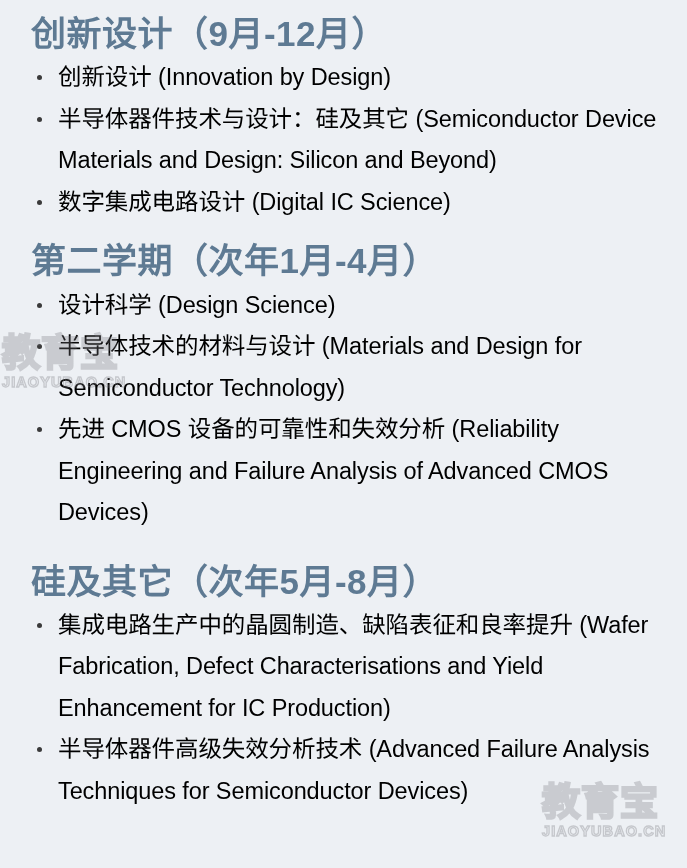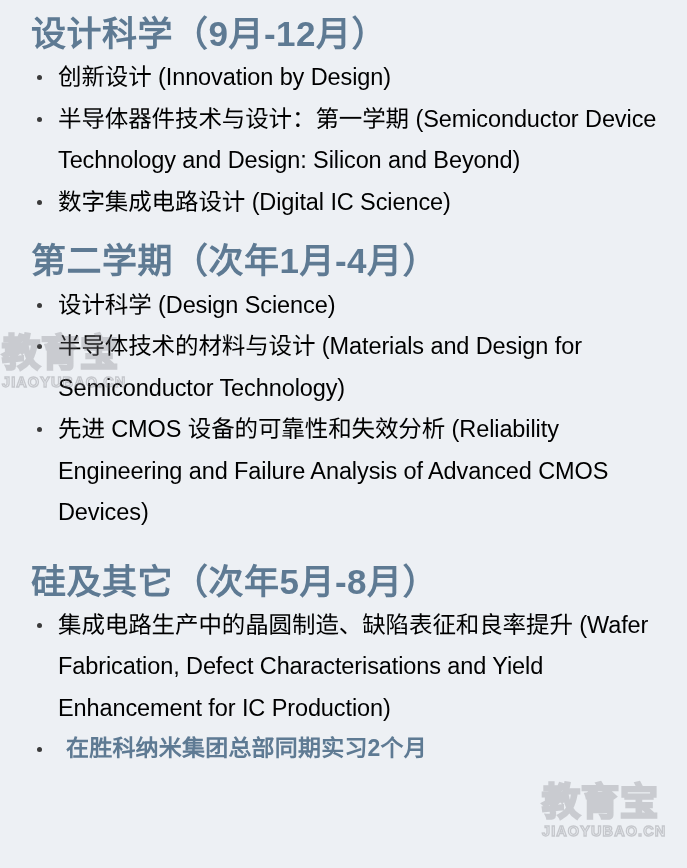--- a/index.html
+++ b/index.html
@@ -121,29 +121,29 @@
   </div>
 
   <div class="watermark" id="watermark-right">
     <div class="wm-cn">教育宝</div>
     <div class="wm-en">JIAOYUBAO.CN</div>
   </div>
 
   <div id="content">
 
     <section class="term-block">
-      <h2 class="term-heading" id="term-1-heading">设计科学（9月-12月）</h2>
+      <h2 class="term-heading" id="term-1-heading">创新设计（9月-12月）</h2>
       <ul class="course-list">
         <li>
           <span class="bullet"></span>
           <span>创新设计 (Innovation by Design)</span>
         </li>
         <li>
           <span class="bullet"></span>
-          <span>半导体器件技术与设计：第一学期 (Semiconductor Device Technology and Design: Silicon and Beyond)</span>
+          <span>半导体器件技术与设计：硅及其它 (Semiconductor Device Materials and Design: Silicon and Beyond)</span>
         </li>
         <li>
           <span class="bullet"></span>
           <span>数字集成电路设计 (Digital IC Science)</span>
         </li>
       </ul>
     </section>
 
     <section class="term-block">
       <h2 class="term-heading" id="term-2-heading">第二学期（次年1月-4月）</h2>
@@ -165,19 +165,19 @@
 
     <section class="term-block">
       <h2 class="term-heading" id="term-3-heading">硅及其它（次年5月-8月）</h2>
       <ul class="course-list">
         <li>
           <span class="bullet"></span>
           <span>集成电路生产中的晶圆制造、缺陷表征和良率提升 (Wafer Fabrication, Defect Characterisations and Yield Enhancement for IC Production)</span>
         </li>
         <li>
           <span class="bullet"></span>
+          <span>半导体器件高级失效分析技术 (Advanced Failure Analysis Techniques for Semiconductor Devices)</span>
         </li>
       </ul>
-      <p class="internship-note">在胜科纳米集团总部同期实习2个月</p>
     </section>
 
   </div>
 </div>
 
 </body></html>

